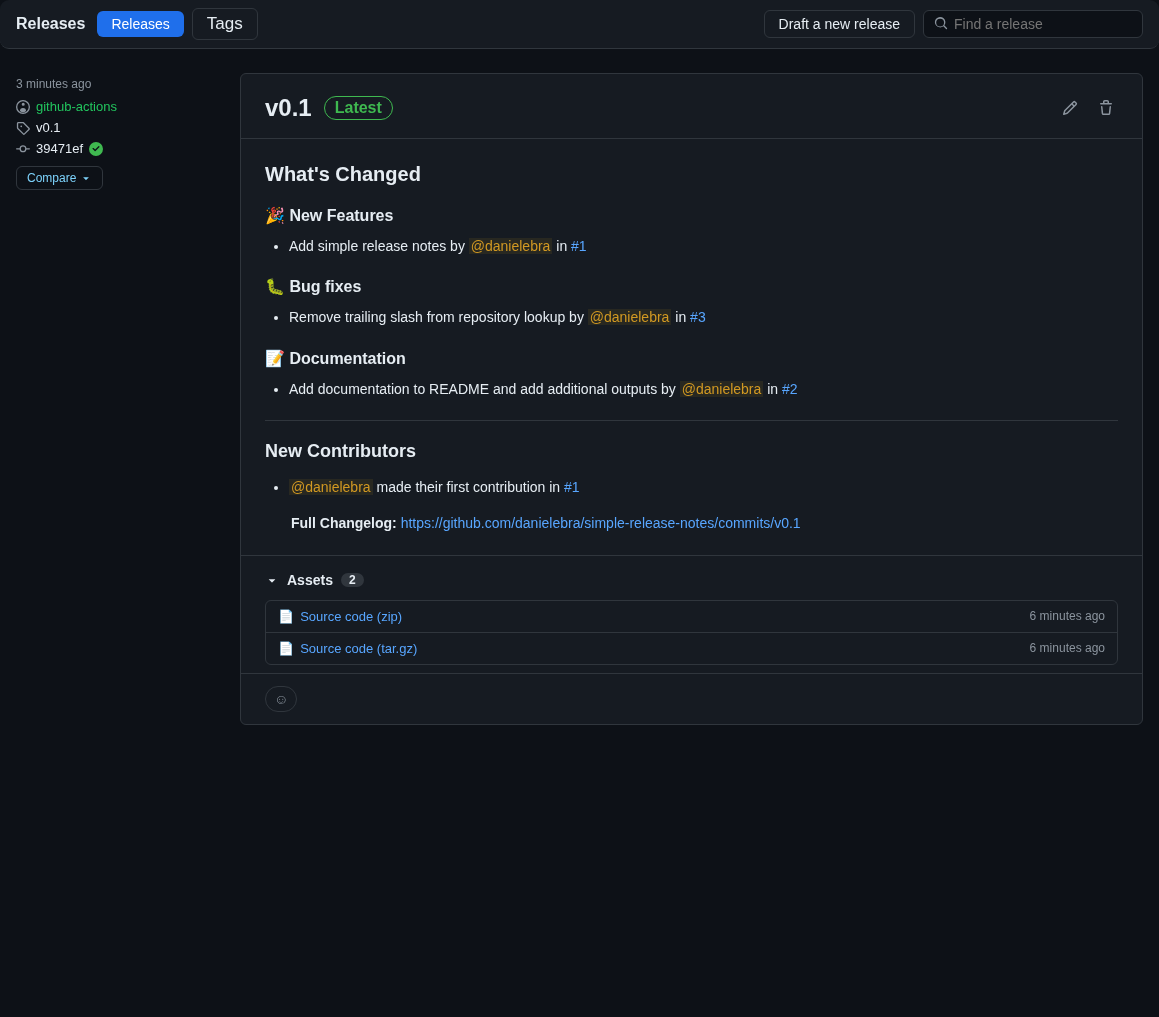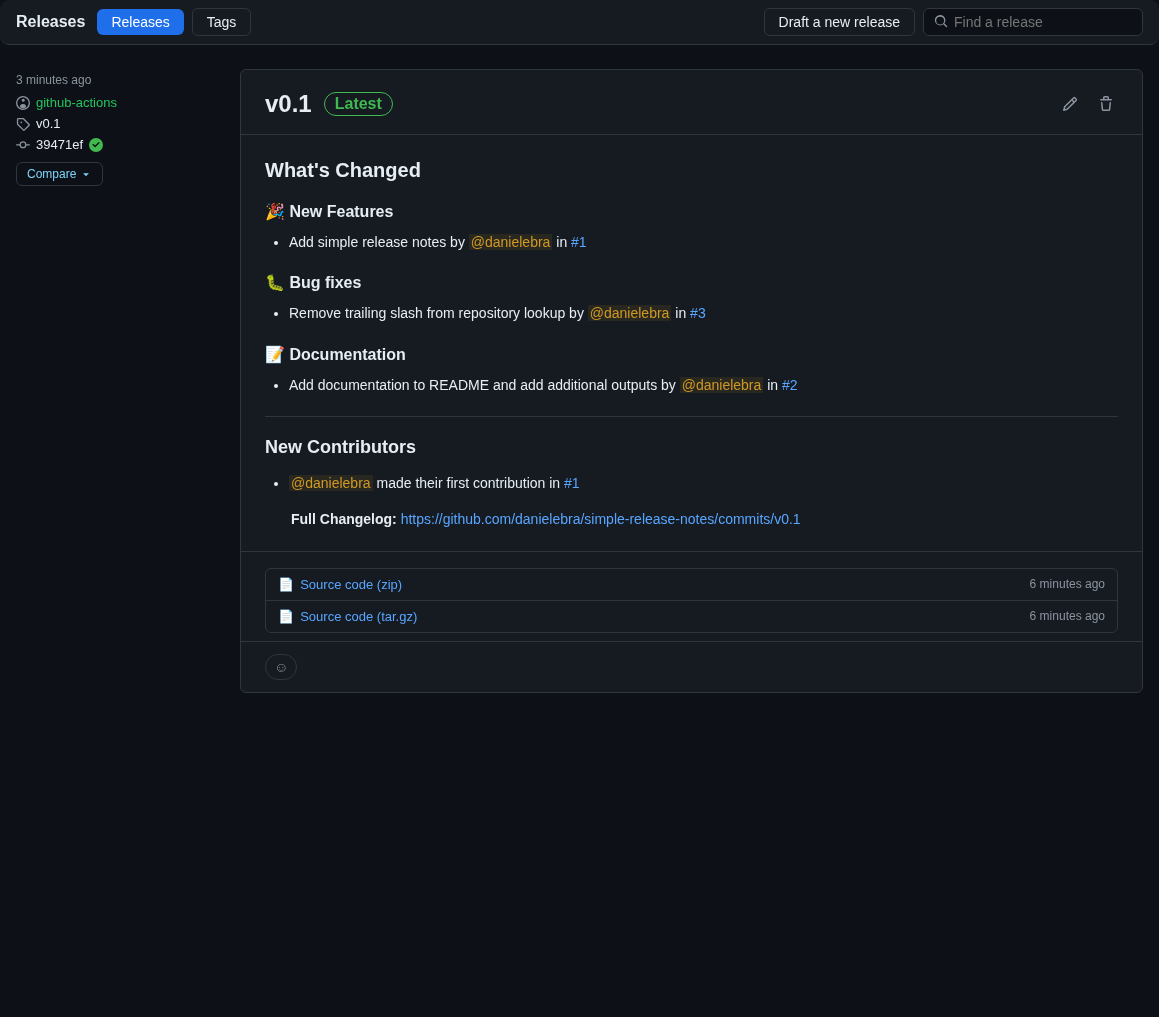--- a/index.html
+++ b/index.html
@@ -42,21 +42,21 @@
       font-size: 14px;
       font-weight: 500;
       cursor: pointer;
     }
     .btn-tags {
       background-color: transparent;
       color: #e6edf3;
       border: 1px solid #30363d;
       border-radius: 6px;
       padding: 5px 14px;
-      font-size: 14px;
+      font-size: 17px;
       font-weight: 500;
       cursor: pointer;
     }
     .nav-right {
       display: flex;
       align-items: center;
       gap: 8px;
     }
     .btn-draft {
       background-color: transparent;
@@ -509,20 +509,27 @@
       </ul>
 
       <p class="full-changelog">
         <strong>Full Changelog:</strong>
         <a href="#">https://github.com/danielebra/simple-release-notes/commits/v0.1</a>
       </p>
     </div>
 
 
     <div class="assets-section">
+      <div class="assets-header">
+        <svg width="14" height="14" viewBox="0 0 16 16" fill="currentColor" style="color:#e6edf3">
+          <path d="M4.427 7.427l3.396 3.396a.25.25 0 0 0 .354 0l3.396-3.396A.25.25 0 0 0 11.396 7H4.604a.25.25 0 0 0-.177.427Z"></path>
+        </svg>
+        <span class="assets-title">Assets</span>
+        <span class="assets-count">2</span>
+      </div>
       <div class="assets-list">
         <div class="asset-item">
           <a class="asset-link" href="#">
             <span>📄</span>
             <span>Source code <span>(zip)</span></span>
           </a>
           <span class="asset-time">6 minutes ago</span>
         </div>
         <div class="asset-item">
           <a class="asset-link" href="#">

